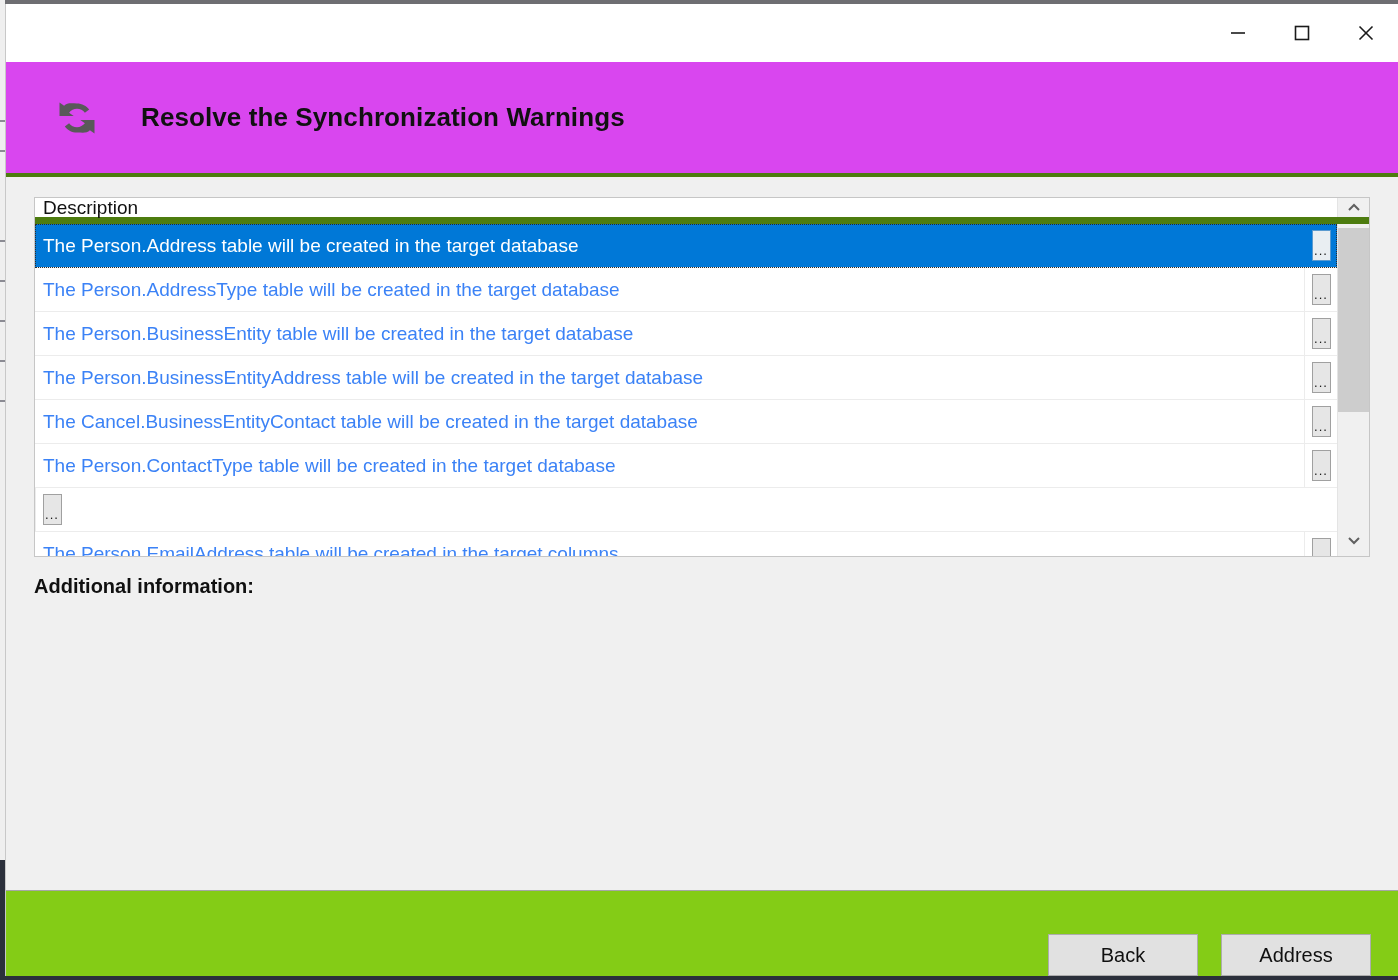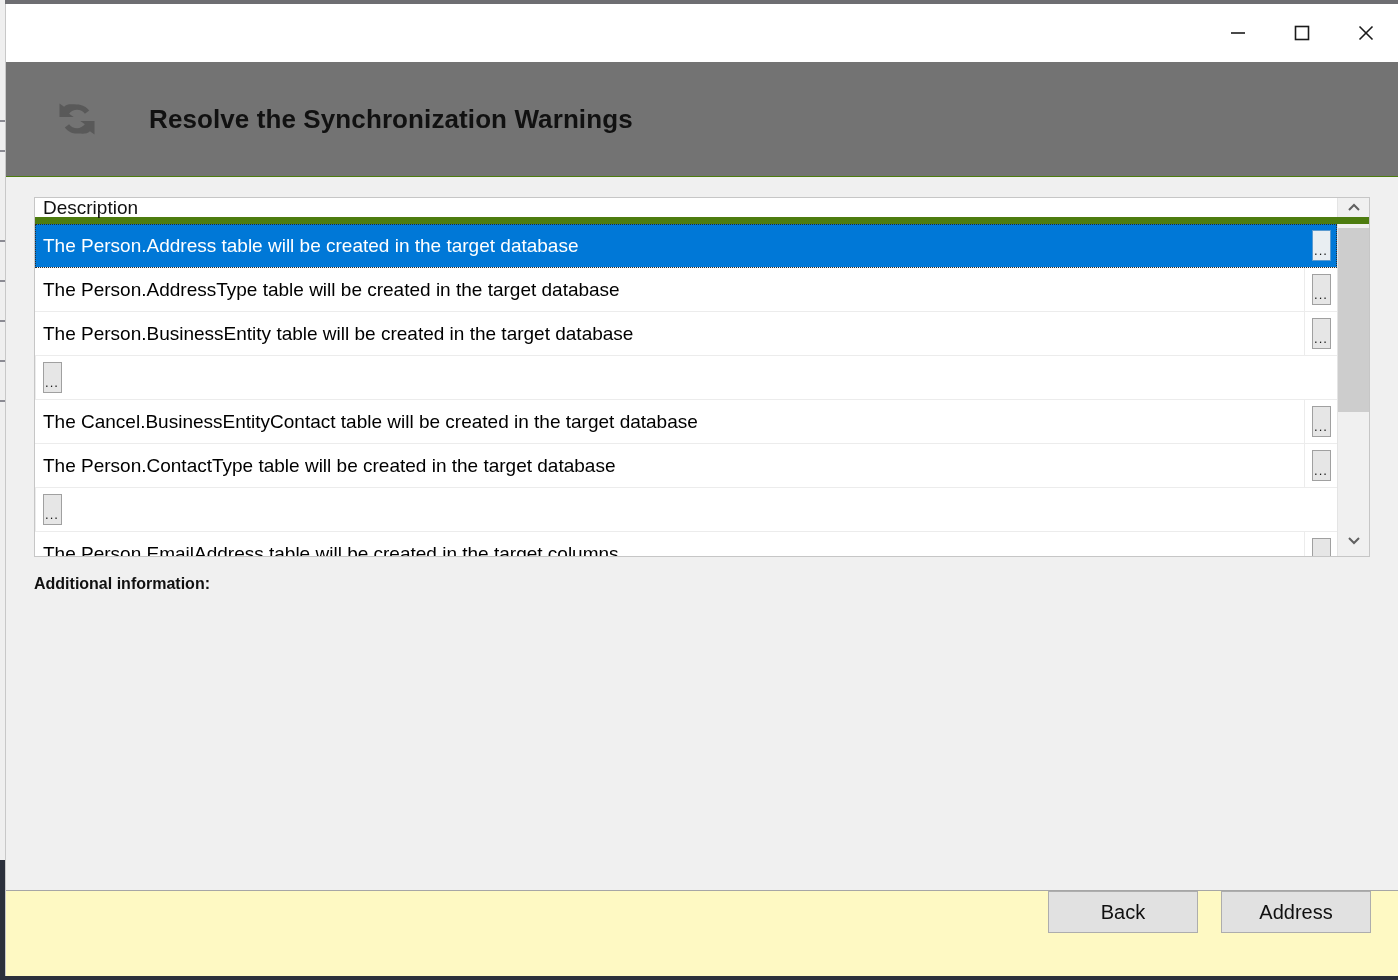--- a/index.html
+++ b/index.html
@@ -99,29 +99,28 @@
     align-items: center;
     justify-content: center;
     background: transparent;
     border: none;
     cursor: default;
   }
   .winbtn svg { display: block; }
 
   
   .header {
-    background: #737373;
+    background: #d946ef;
     flex: 0 0 auto;
     height: 115px;
     display: flex;
     align-items: center;
-    border-bottom: 1px solid #4d7c0f;
+    border-bottom: 4px solid #4d7c0f;
     box-sizing: border-box;
     position: relative;
-    gap: 8px;
   }
   .header .sync-icon {
     margin-left: 47px;
     width: 48px;
     height: 48px;
     display: block;
   }
   .header .header-title {
     margin-left: 40px;
     font-size: 26px;
@@ -201,21 +200,21 @@
     display: flex;
     align-items: center;
     border-bottom: 1px solid #ececec;
     box-sizing: border-box;
     position: relative;
     background: #ffffff;
   }
   .lv-row .rowtext {
     flex: 1 1 auto;
     font-size: 19px;
-    color: #000000;
+    color: #3b82f6;
     padding-left: 8px;
     white-space: nowrap;
     overflow: hidden;
     user-select: none;
   }
   .lv-row .ellipsis-cell {
     width: 33px;
     flex: 0 0 auto;
     display: flex;
     align-items: center;
@@ -298,44 +297,44 @@
   }
 
   
   .addinfo {
     position: absolute;
     left: 28px;
     top: 398px;
     width: 1336px;
   }
   .addinfo-title {
-    font-size: 16px;
+    font-size: 20px;
     font-weight: bold;
     color: #101010;
     margin: 0 0 16px 0;
     user-select: none;
   }
   .addinfo-text {
     font-size: 19px;
     color: #101010;
     line-height: 28px;
     margin: 0;
     max-width: 1280px;
     user-select: none;
   }
 
   
   .footer {
     flex: 0 0 auto;
     height: 86px;
-    background: #fef9c3;
+    background: #84cc16;
     border-top: 1px solid #a6a6a6;
     box-sizing: border-box;
     display: flex;
-    align-items: flex-start;
+    align-items: flex-end;
     justify-content: flex-end;
     padding-right: 27px;
     gap: 23px;
   }
   .btn {
     width: 150px;
     height: 42px;
     background: #e1e1e1;
     border: 1px solid #adadad;
     font-size: 20px;
@@ -446,20 +445,21 @@
           <div class="lv-row">
             <div class="rowtext">The Person.BusinessEntity table will be created in the target database</div>
             <div class="ellipsis-cell">
               <div class="ellipsis-btn">
                 <span class="dots">...</span>
               </div>
             </div>
           </div>
 
           <div class="lv-row">
+            <div class="rowtext">The Person.BusinessEntityAddress table will be created in the target database</div>
             <div class="ellipsis-cell">
               <div class="ellipsis-btn">
                 <span class="dots">...</span>
               </div>
             </div>
           </div>
 
           <div class="lv-row">
             <div class="rowtext">The Cancel.BusinessEntityContact table will be created in the target database</div>
             <div class="ellipsis-cell">

